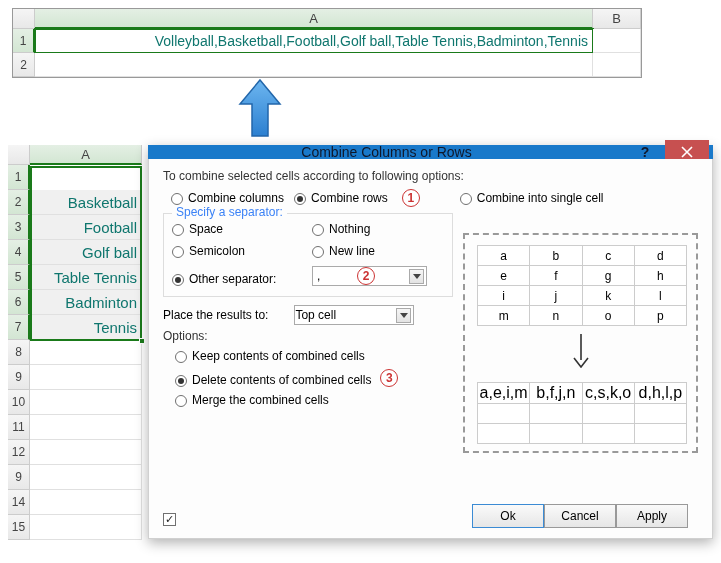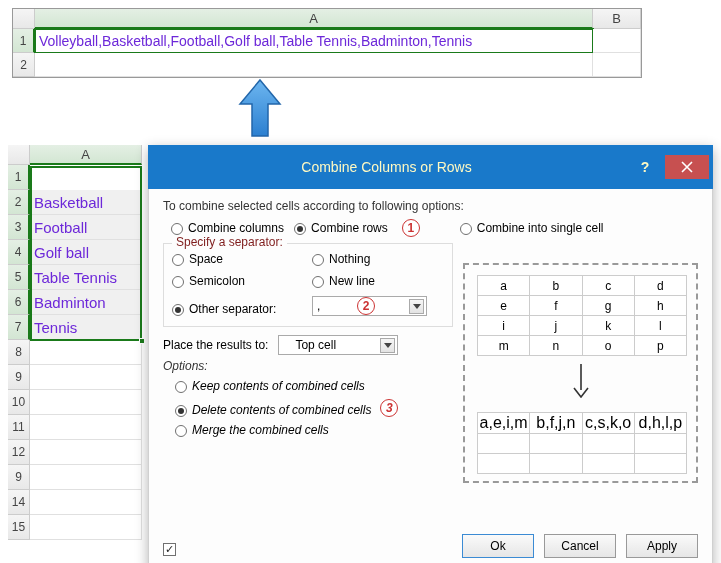--- a/index.html
+++ b/index.html
@@ -53,24 +53,25 @@
     line-height: 24px;
   }
   .grid-rowhead.active { background: linear-gradient(#e4efe4,#d3e6d3); border-right: 2px solid #1a7a1a;}
   .grid-cell {
     height: 24px;
     border-right: 1px solid #e0e0e0;
     border-bottom: 1px solid #e0e0e0;
     padding: 0 4px;
     font-size: 14px;
     line-height: 24px;
-    color: #6d28d9;
+    color: #0f766e;
     background: #fff;
     overflow: hidden;
     white-space: nowrap;
+    text-align: right;
   }
   .grid-cell.selected { outline: 2px solid #1a7a1a; outline-offset: -1px;}
   .result-grid .col-a { width: 558px; }
   .result-grid .col-b { width: 48px; }
   
   
   .arrow-up {
     position: absolute;
     top: 78px;
     left: 230px;
@@ -107,23 +108,23 @@
   
   .dialog {
     position: absolute;
     top: 145px;
     left: 148px;
     width: 565px;
     box-shadow: 0 4px 12px rgba(0,0,0,0.3);
     background: #f0f0f0;
   }
   .titlebar {
-    height: 44px;
+    height: 14px;
     background: #1979ca;
-    color: #fef9c3;
+    color: #0f172a;
     display: flex;
     align-items: center;
     position: relative;
   }
   .titlebar-title {
     flex: 1;
     text-align: center;
     font-size: 14px;
   }
   .titlebar-help {
@@ -182,48 +183,48 @@
     padding: 8px 8px 10px 8px;
     position: relative;
     width: 290px;
   }
   .groupbox-label {
     position: absolute;
     top: -9px; left: 8px;
     background: #fdfdfd;
     padding: 0 4px;
     font-size: 12px;
-    color: #7f1d1d;
+    color: #3b82f6;
   }
   .sep-grid { display: grid; grid-template-columns: 140px 150px; row-gap: 8px; }
   .sep-input {
     display: inline-flex; align-items: center;
     width: 115px; height: 20px;
     border: 1px solid #aaa; background: #fff;
     font-size: 12px; padding: 0 4px;
     position: relative;
   }
   .sep-input .dd { position:absolute; right:2px; top:2px; }
   
-  .place-row { display: flex; align-items: center; gap: 10px; font-size: 12px; margin-bottom:4px;}
+  .place-row { display: flex; align-items: center; gap: 26px; font-size: 12px; margin-bottom:4px;}
   .place-select {
     width: 120px; height: 20px; border: 1px solid #aaa; background: #fff;
-    padding: 0 16px; font-size: 12px; position: relative;
+    padding: 0 0; font-size: 12px; position: relative;
     display: inline-flex; align-items: center;
   }
   .place-select .dd { position:absolute; right:2px; top:2px;}
   .dd {
     width: 15px; height: 15px; background: linear-gradient(#f6f6f6,#e3e3e3);
     border: 1px solid #aaa; display: inline-flex; align-items:center; justify-content:center;
   }
   .dd::after {
     content:""; border-left:4px solid transparent; border-right:4px solid transparent; border-top:5px solid #444;
   }
   
-  .options-block { margin-top: 4px; font-style: italic;}
+  .options-block { margin-top: 4px;}
   .options-block .radio { margin: 6px 0 6px 12px; }
   
   .checkbox-row { display:flex; align-items:center; gap:6px; position:absolute; bottom:12px; left:14px; font-size:12px;}
   .checkbox {
     width: 13px; height: 13px; border: 1px solid #707070; background: #fff;
     display:inline-flex; align-items:center; justify-content:center;
   }
   .checkbox.checked::after {
     content:"✓"; font-size:11px; color:#222; line-height:1;
   }
@@ -238,22 +239,22 @@
   .preview-table {
     width: 210px; border-collapse: collapse; font-size: 12px; margin: 0 auto;
   }
   .preview-table td {
     border: 1px solid #ccc; height: 20px; text-align: center; width:25%;
     background:#fff;
   }
   .preview-arrow { text-align: center; font-size: 22px; margin: 8px 0; }
   
   .button-row {
-    position:absolute; bottom: 10px; right: 14px;
-    display:flex; gap: 10px; padding-left: 43px;
+    position:absolute; bottom: 10px; right: 24px;
+    display:flex;  padding-left: 43px;
   }
   .btn {
     min-width: 72px; height: 24px;
     border: 1px solid #999; background: linear-gradient(#fafafa,#e6e6e6);
     font-size: 12px; text-align:center; line-height:22px;
     padding: 0 10px;
   }
   .btn.primary { border: 1px solid #3b8bd4; }
 </style>
 </head>

